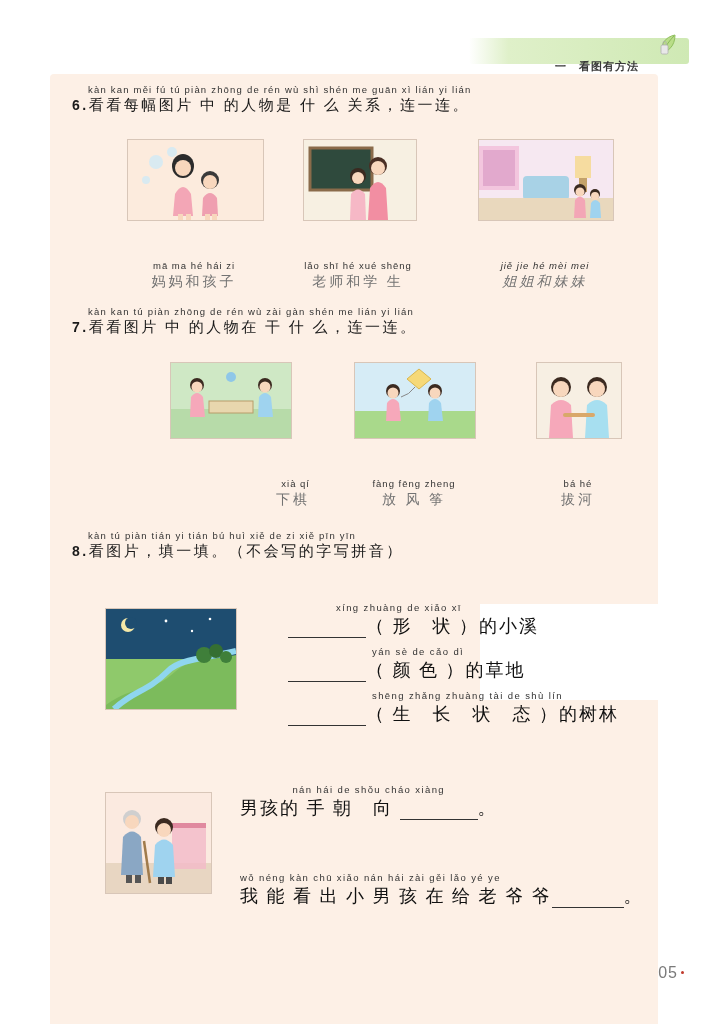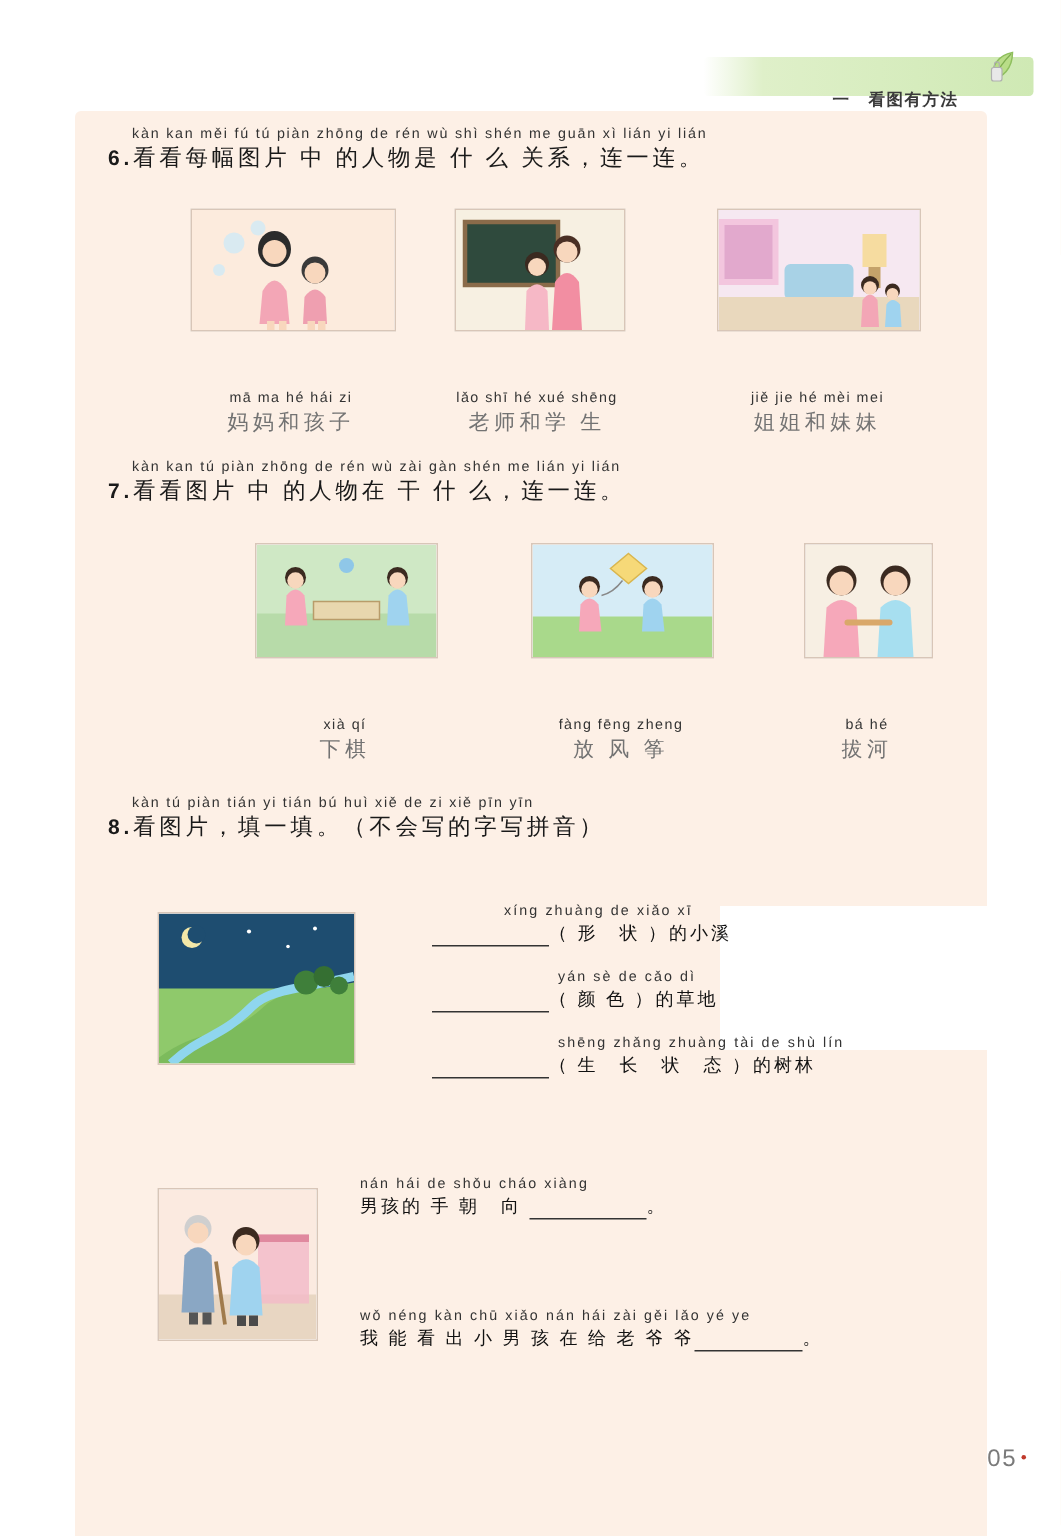--- a/index.html
+++ b/index.html
@@ -111,21 +111,21 @@
     white-space: nowrap;
   }
   .fill .py {
     font-family: "Liberation Sans", sans-serif;
     font-size: 9.5px;
     color: #333;
     letter-spacing: 1.4px;
     display: block;
   }
   .fill .hz {
-    font-size: 12px;
+    font-size: 18px;
     letter-spacing: 2px;
     color: #111;
     display: block;
     margin-top: 1px;
   }
   .blank {
     display: inline-block;
     border-bottom: 1px solid #333;
     width: 78px;
     height: 13px;
@@ -237,21 +237,21 @@
     </div>
 
     <div class="caption" style="left:64px; top:186px;">
       <div class="py">mā ma hé hái  zi</div>
       <div class="hz">妈妈和孩子</div>
     </div>
     <div class="caption" style="left:228px; top:186px;">
       <div class="py">lǎo shī hé xué shēng</div>
       <div class="hz">老师和学 生</div>
     </div>
-    <div class="caption" style="left:415px; top:186px;">
+    <div class="caption" style="left:415px; top:186px;font-style:italic;">
       <div class="py">jiě  jie  hé mèi mei</div>
       <div class="hz">姐姐和妹妹</div>
     </div>
 
     <div class="q" style="top:232px;">
       <div class="pinyin-line" style="margin-left:16px;">kàn kan tú  piàn zhōng de rén wù zài gàn shén me   lián  yi  lián</div>
       <div class="han-line">
         <span class="qnum">7.</span><span>看看图片 中 的人物在 干 什 么，连一连。</span>
       </div>
     </div>
@@ -292,21 +292,21 @@
         <circle cx="24" cy="24" r="10" fill="#3b2a20"></circle>
         <circle cx="24" cy="26" r="8" fill="#f8d7bd"></circle>
         <path d="M14 42 q10 -10 20 0 l2 33 h-24 Z" fill="#f6a8ba"></path>
         <circle cx="60" cy="24" r="10" fill="#3b2a20"></circle>
         <circle cx="60" cy="26" r="8" fill="#f8d7bd"></circle>
         <path d="M50 42 q10 -10 20 0 l2 33 h-24 Z" fill="#a7dff0"></path>
         <rect x="26" y="50" width="32" height="4" rx="2" fill="#d9a86a"></rect>
       </svg>
     </div>
 
-    <div class="caption" style="left:100px; top:404px;">
+    <div class="caption" style="left:100px; top:404px;text-align:right;">
       <div class="py">xià  qí</div>
       <div class="hz">下棋</div>
     </div>
     <div class="caption" style="left:284px; top:404px;">
       <div class="py">fàng fēng zheng</div>
       <div class="hz">放 风 筝</div>
     </div>
     <div class="caption" style="left:448px; top:404px;">
       <div class="py">bá  hé</div>
       <div class="hz">拔河</div>
@@ -372,21 +372,21 @@
         <path d="M38 48 L44 90" stroke="#a07b4c" stroke-width="2.5"></path>
 
         <circle cx="58" cy="34" r="9" fill="#3b2a20"></circle>
         <circle cx="58" cy="37" r="7" fill="#f8d7bd"></circle>
         <path d="M49 52 q9 -11 18 0 l2 32 h-22 Z" fill="#9fd3ef"></path>
         <rect x="52" y="84" width="6" height="7" fill="#4a4a4a"></rect>
         <rect x="60" y="84" width="6" height="7" fill="#4a4a4a"></rect>
       </svg>
     </div>
 
-    <div class="fill" style="left:190px; top:710px;">
+    <div class="fill" style="left:190px; top:710px;text-align:center;">
       <span class="py">nán hái  de shǒu cháo xiàng</span>
       <span class="hz">
         <span>男孩的 手  朝　向</span> <span class="blank"></span><span>。</span>
       </span>
     </div>
     <div class="fill" style="left:190px; top:798px;">
       <span class="py">wǒ néng kàn chū xiǎo nán hái zài gěi lǎo yé  ye</span>
       <span class="hz">
         <span>我 能 看 出 小 男 孩 在 给 老 爷 爷</span><span class="blank short"></span><span>。</span>
       </span>

